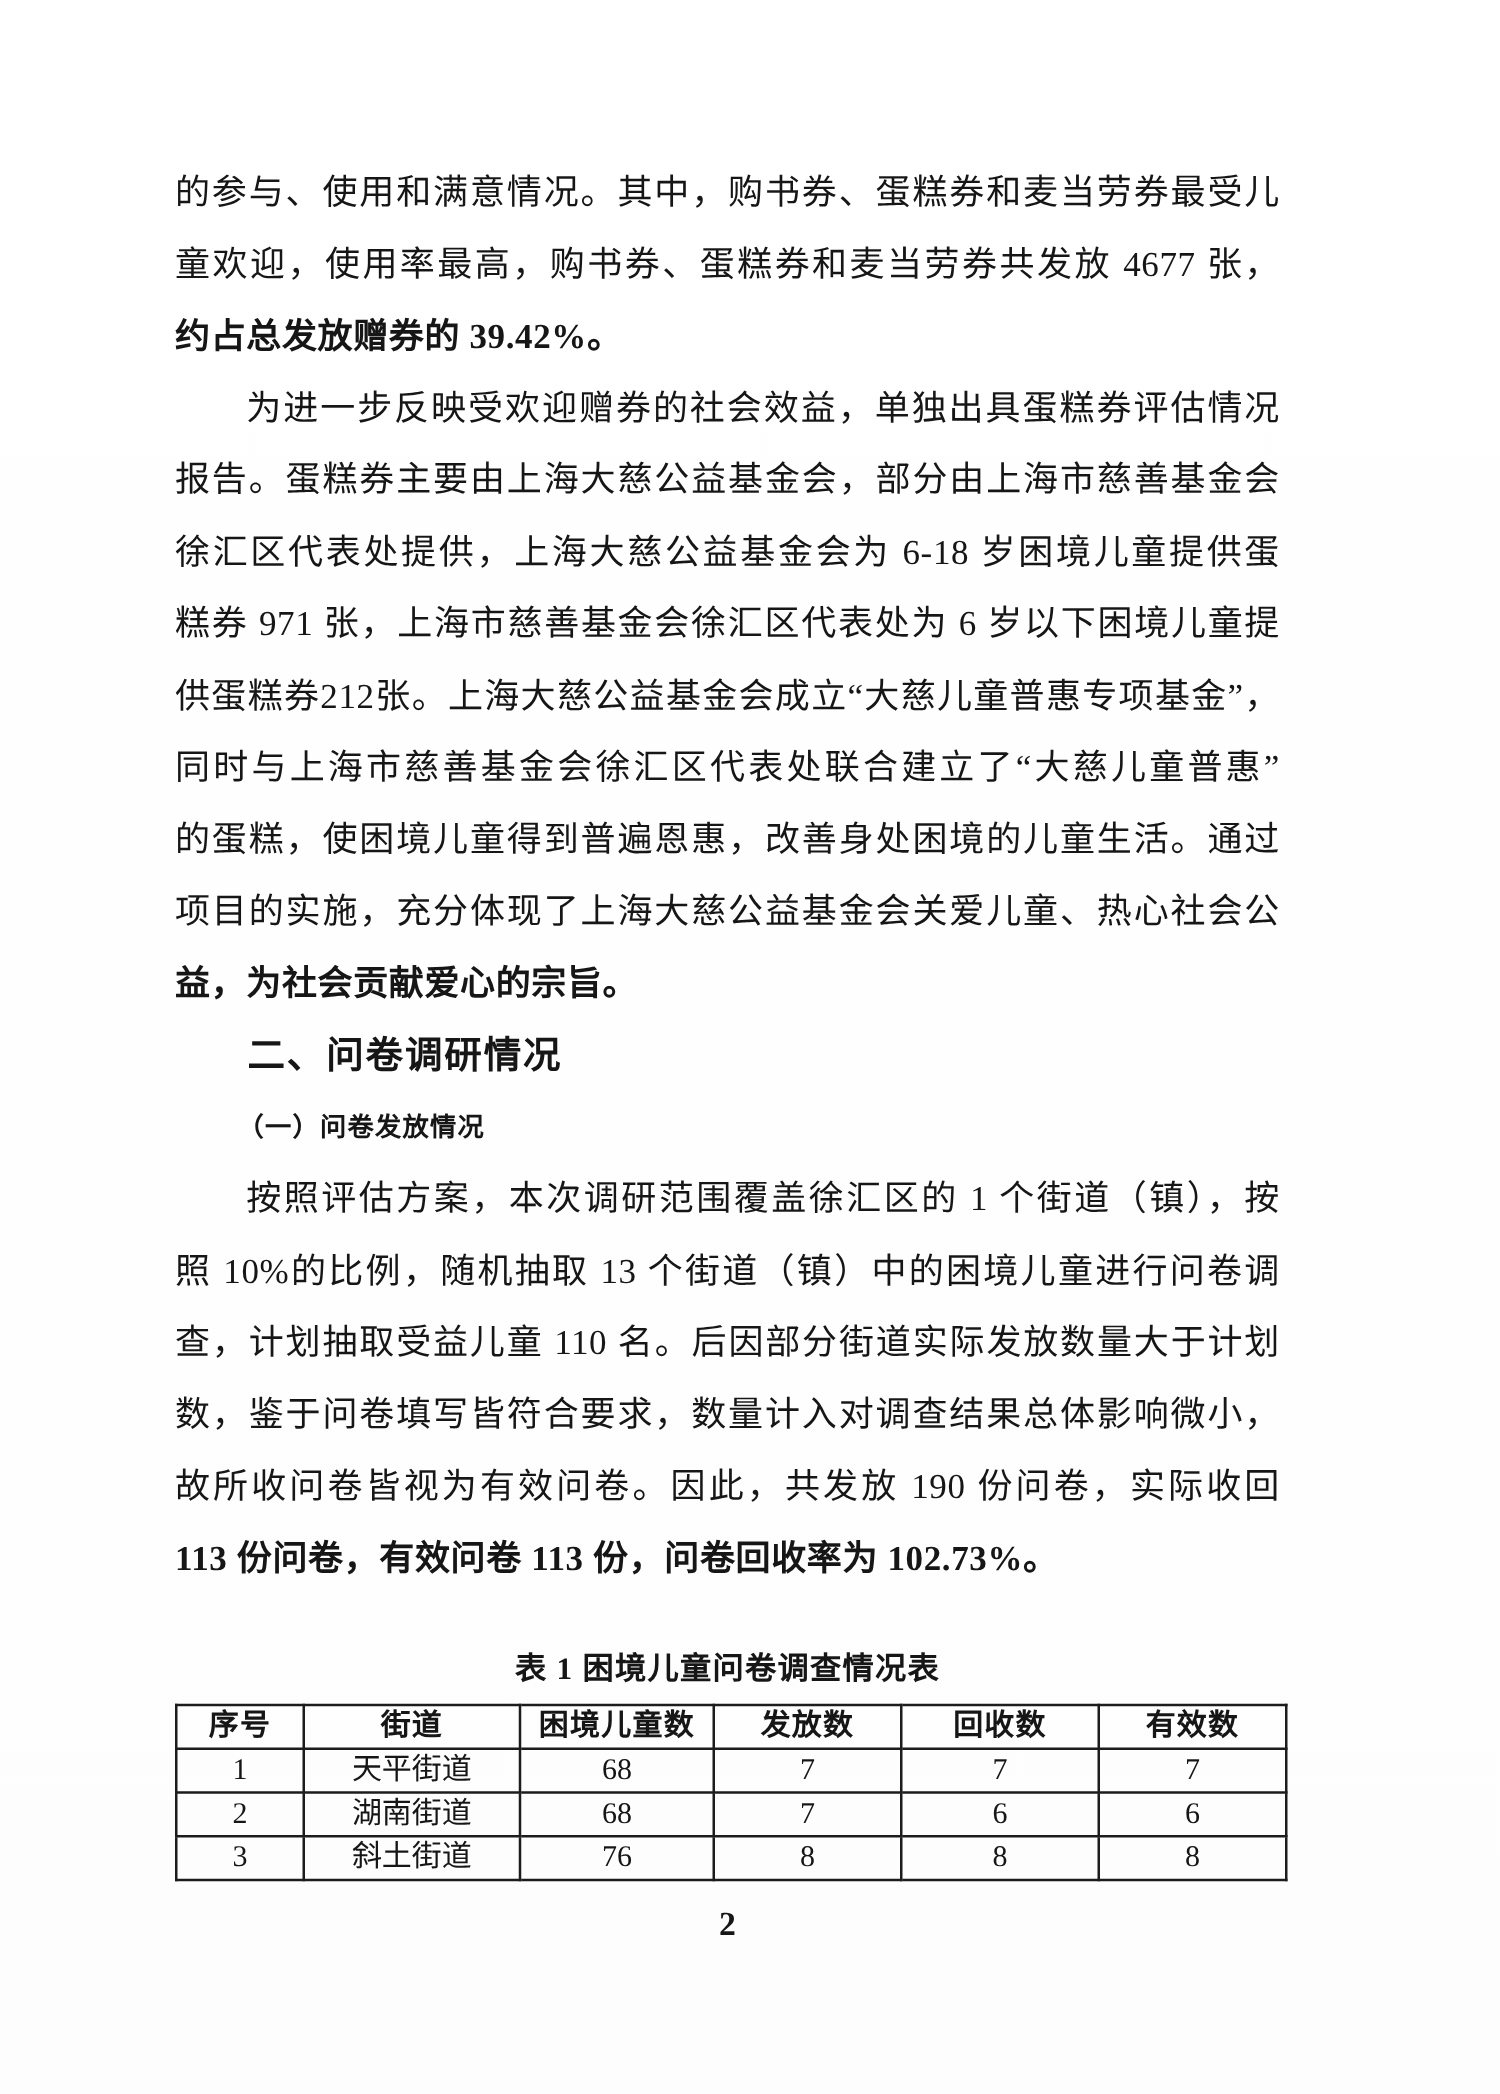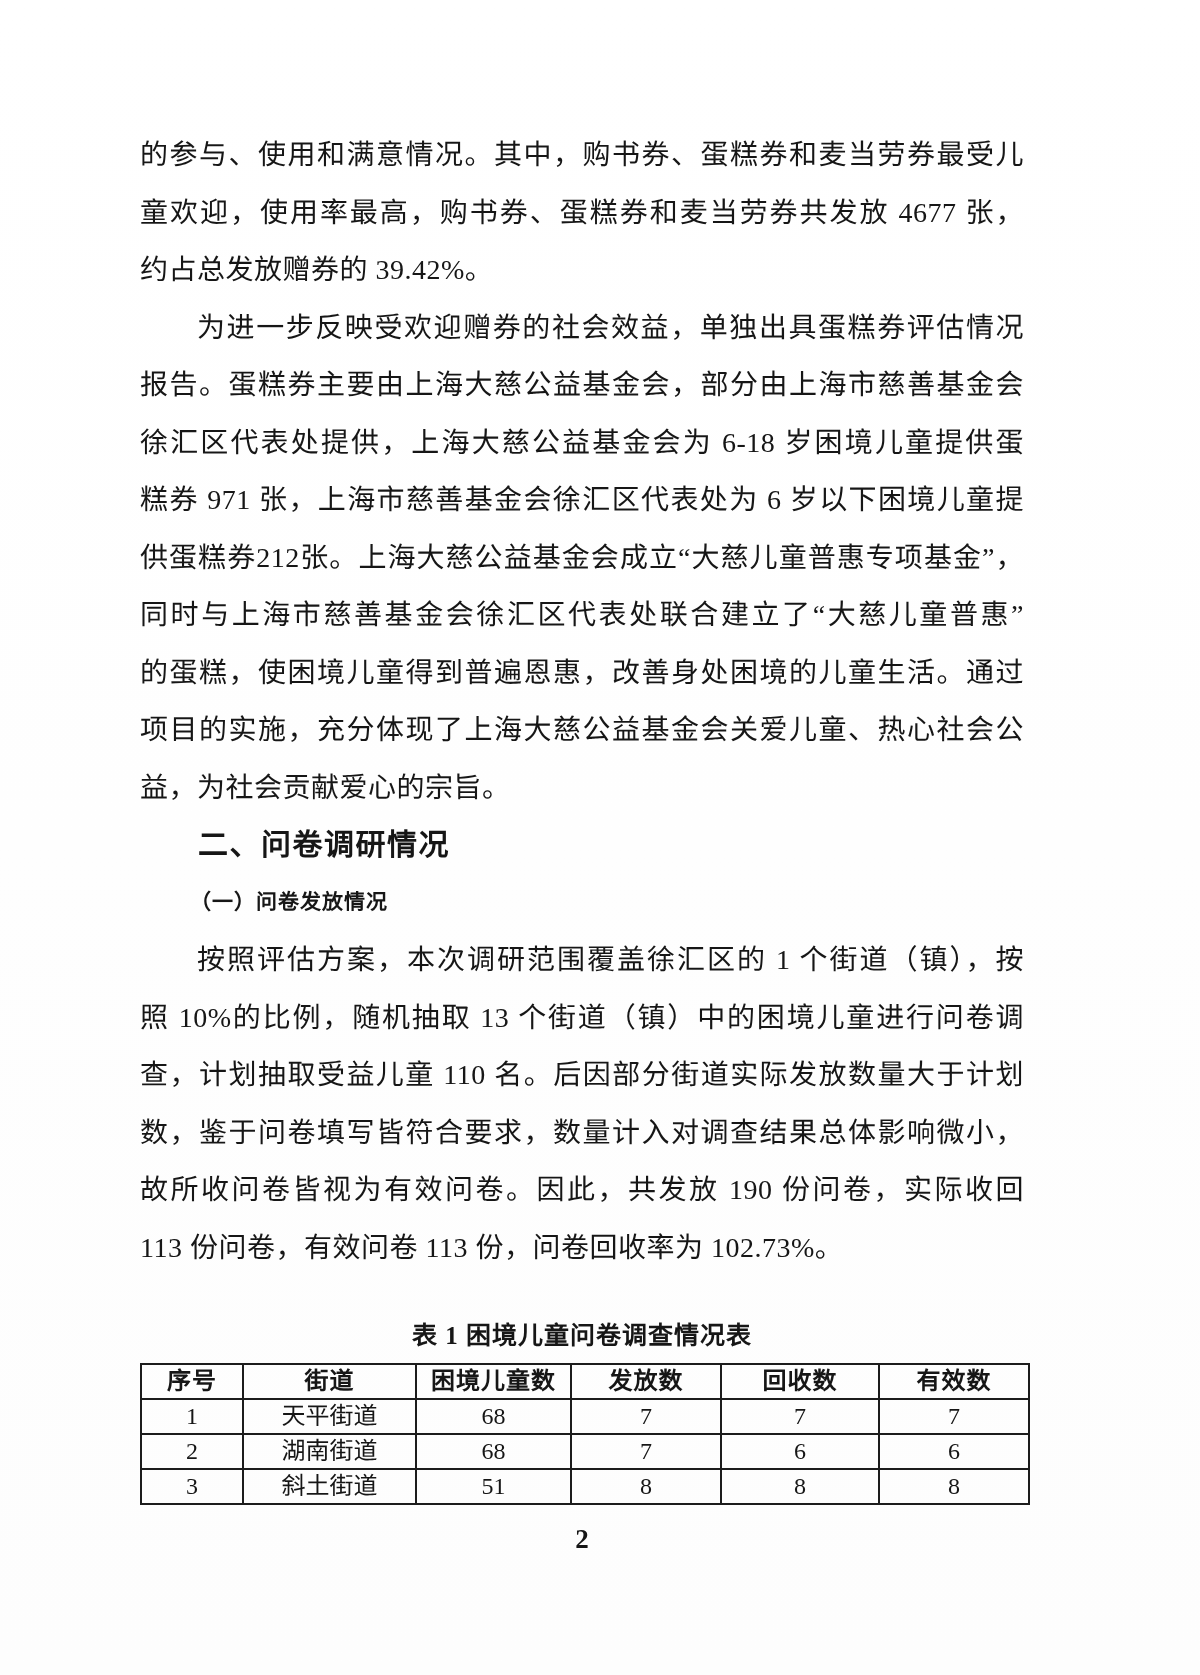--- a/index.html
+++ b/index.html
@@ -25,20 +25,21 @@
     height: 57.5px;
     letter-spacing: 0.5px;
     text-align: justify;
     text-align-last: justify;
     overflow: hidden;
     white-space: nowrap;
   }
   .bline.lastline {
     text-align: right;
     text-align-last: left;
+    font-weight: bold;
   }
   .bline.indent { text-indent: 57px; }
   .h-sec {
     font-family: "Liberation Sans", sans-serif;
     font-weight: 700;
     font-size: 30px;
     line-height: 57.5px;
     height: 57.5px;
     text-indent: 58px;
     letter-spacing: 1.5px;
@@ -150,21 +151,21 @@
           <td>2</td>
           <td>湖南街道</td>
           <td>68</td>
           <td>7</td>
           <td>6</td>
           <td>6</td>
         </tr>
         <tr>
           <td>3</td>
           <td>斜土街道</td>
-          <td>51</td>
+          <td>76</td>
           <td>8</td>
           <td>8</td>
           <td>8</td>
         </tr>
       </tbody>
     </table>
 
     <div class="pagenum">2</div>
 
   </div>

